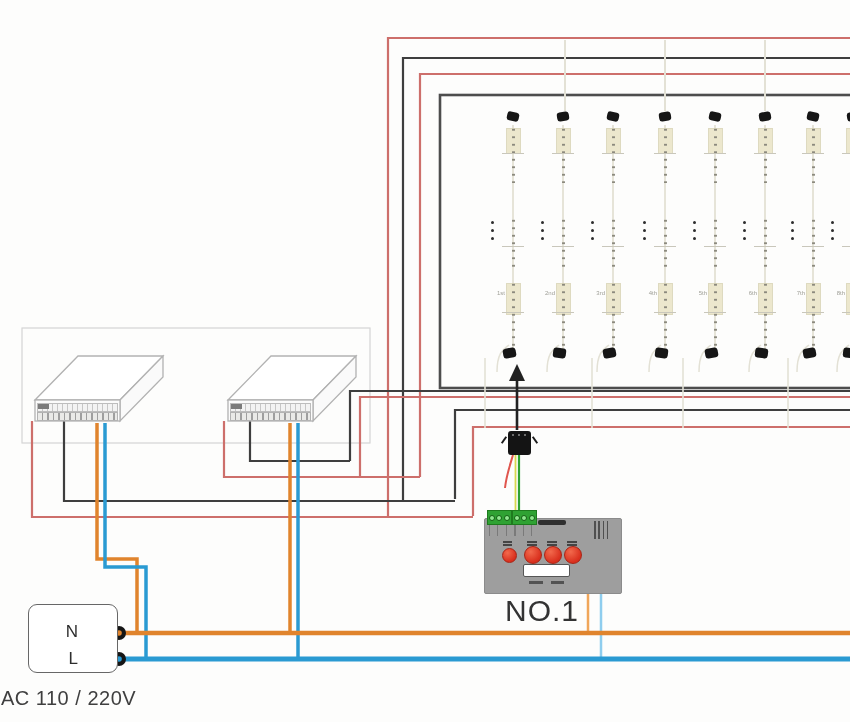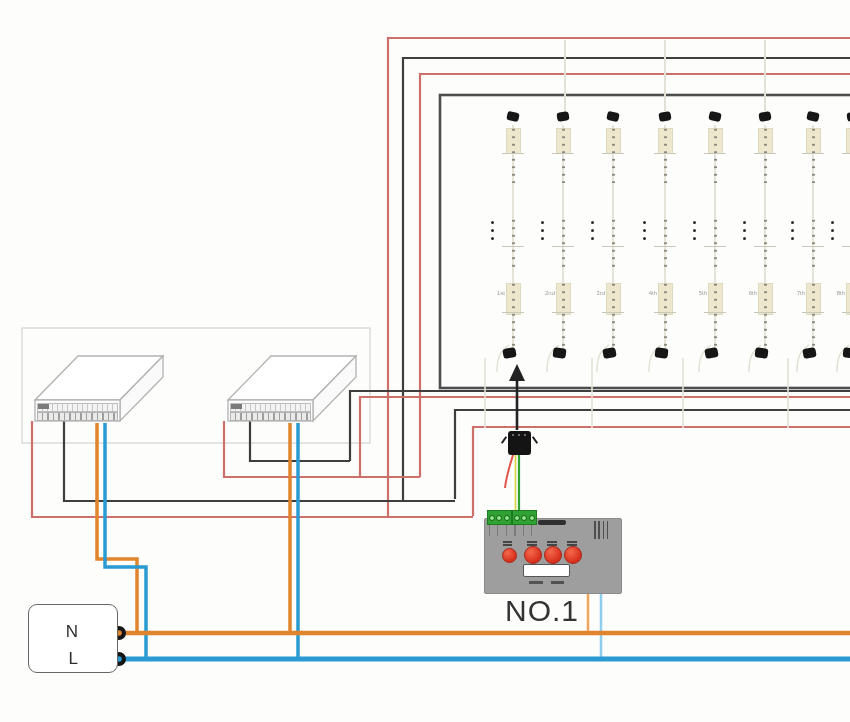--- a/index.html
+++ b/index.html
@@ -337,13 +337,14 @@
     <div class="btn" style="left:79px;top:27px;width:16px;height:16px;"></div>
     <div class="display"></div>
     <div class="udash" style="left:44px;width:14px;"></div>
     <div class="udash" style="left:66px;width:13px;"></div>
   </div>
   <div id="ctrl-name">NO.1</div>
 
   <div id="acbox"></div>
   <div class="acletter" style="left:18px;top:622px;">N</div>
   <div class="acletter" style="left:18px;top:649px;">L</div>
+  <div id="aclabel">AC 110 / 220V</div>
 </div>
 
 </body></html>

